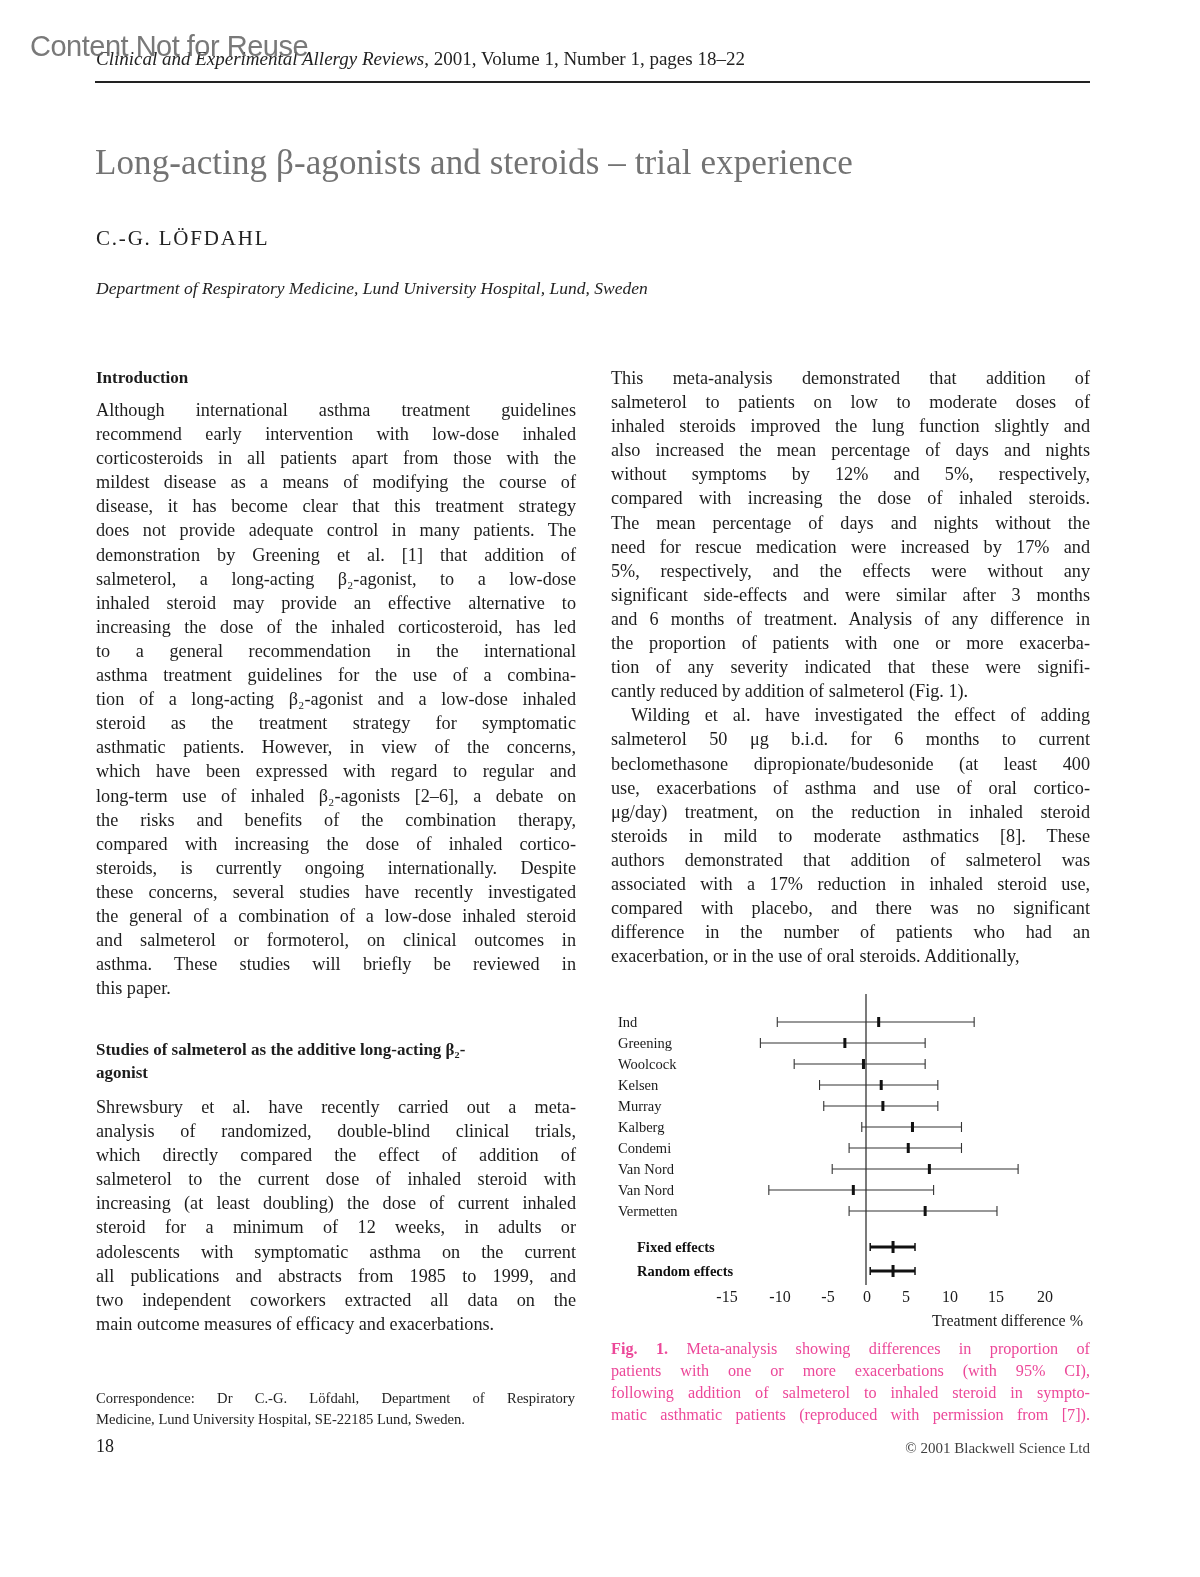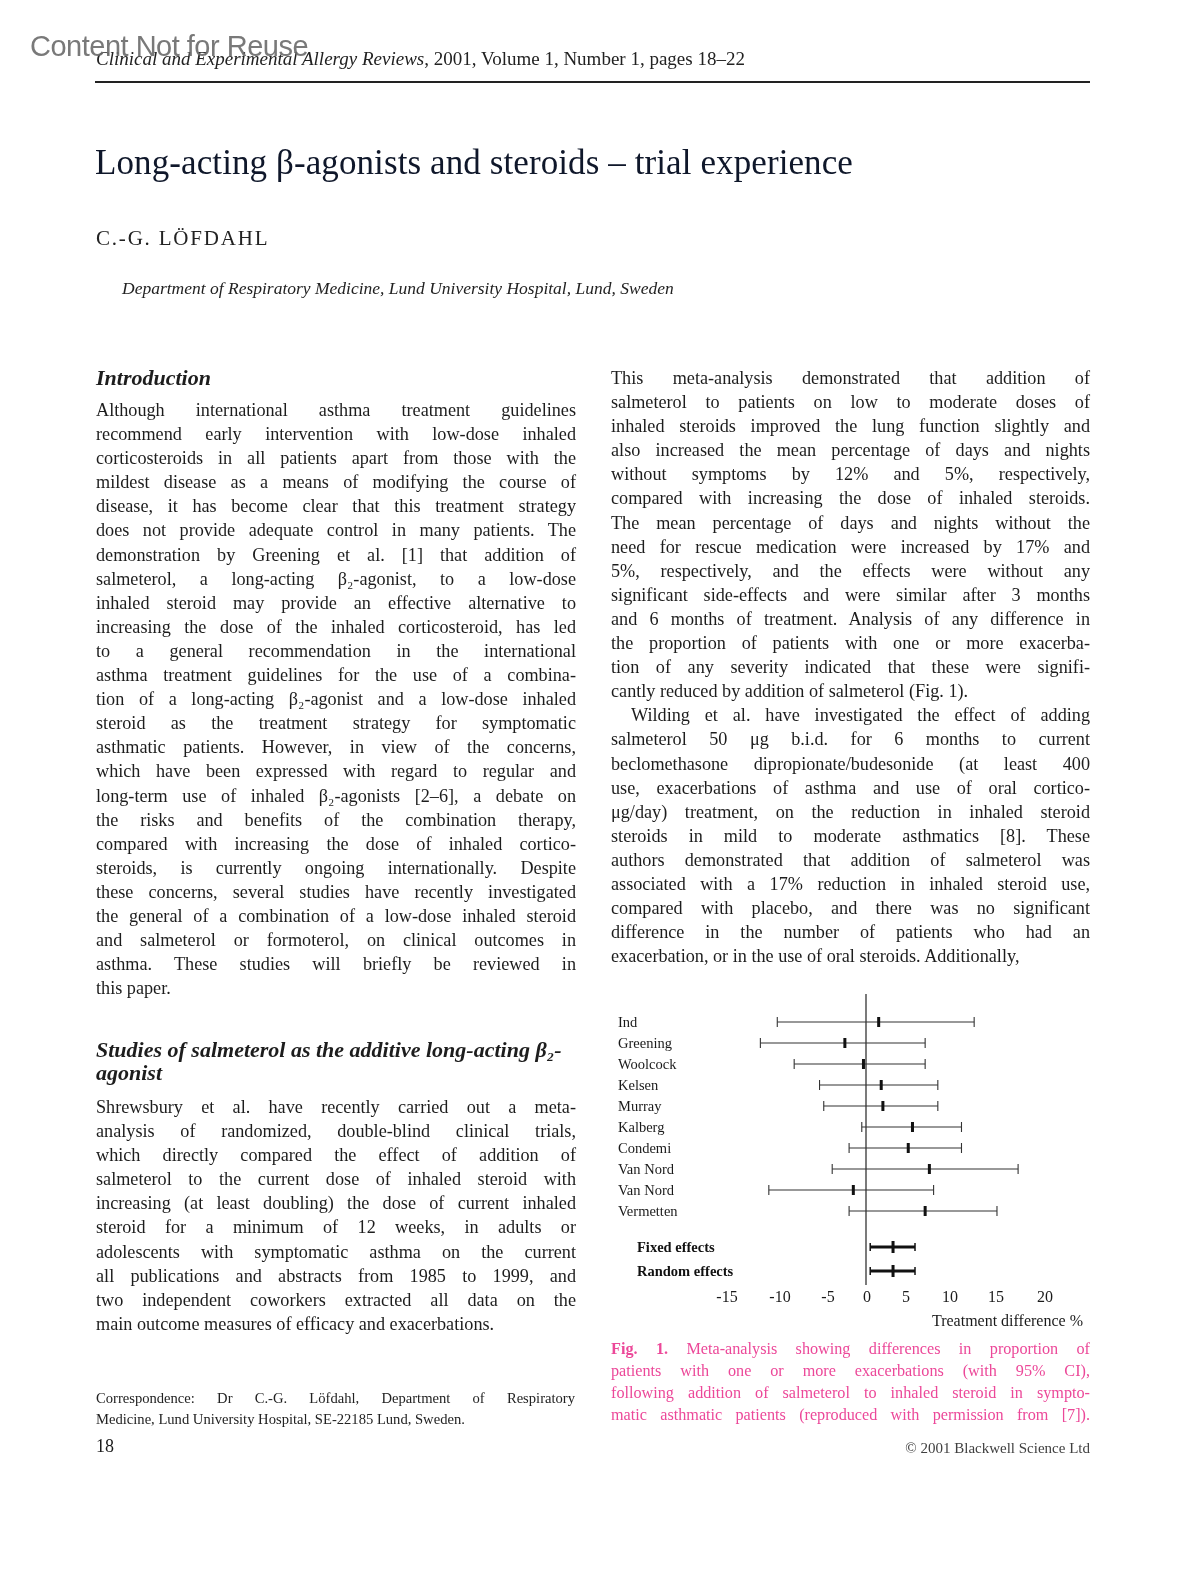--- a/index.html
+++ b/index.html
@@ -4,28 +4,28 @@
 <style>
   html,body{margin:0;padding:0;background:#fff;}
   body{width:1200px;height:1577px;position:relative;overflow:hidden;color:#1a1a1a;
        font-family:"Liberation Serif","DejaVu Serif",serif;}
   .abs{position:absolute;}
   .watermark{left:30px;top:30px;font-family:"Liberation Sans","DejaVu Sans",sans-serif;
        font-size:29px;color:#6b6b6b;letter-spacing:-0.5px;opacity:0.9;z-index:2;}
   .running-head{left:96px;top:48px;font-size:19px;color:#222;}
   .running-head i{font-style:italic;}
   .rule{left:95px;top:81px;width:995px;height:2px;background:#222;}
-  .title{left:95px;top:143px;font-size:35px;color:#0f172a;letter-spacing:0.1px;}
+  .title{left:95px;top:143px;font-size:35px;color:#737373;letter-spacing:0.1px;}
   .author{left:96px;top:226px;font-size:21px;letter-spacing:1.8px;color:#222;}
-  .affil{left:96px;top:278px;font-size:17.5px;font-style:italic;color:#222;margin-left:26px;}
+  .affil{left:96px;top:278px;font-size:17.5px;font-style:italic;color:#222;}
   .col{position:absolute;width:480px;font-size:18.2px;line-height:24.1px;color:#1d1d1d;}
   .col .ln{display:block;text-align:justify;text-align-last:justify;white-space:nowrap;height:24.1px;}
   .col .ln.last{text-align-last:left;}
   .col .ln.indent{padding-left:20px;}
-  .sec-head{font-weight:bold;font-size:22px;line-height:23px;font-style:italic;}
+  .sec-head{font-weight:bold;font-size:17px;line-height:23px;}
   .left{left:96px;}
   .right{left:611px;width:479px;}
   .fig{left:600px;top:990px;width:500px;height:345px;}
   .fig-caption{left:611px;top:1338px;width:479px;font-size:16.2px;line-height:22px;color:#ec4899;}
   .fig-caption .ln{display:block;text-align:justify;text-align-last:justify;white-space:nowrap;}
   .fig-caption .ln.last{text-align-last:justify;}
   .corr{left:96px;top:1388px;width:479px;font-size:14.6px;line-height:21px;color:#222;}
   .corr .ln{display:block;text-align:justify;text-align-last:justify;white-space:nowrap;}
   .corr .ln.last{text-align-last:left;}
   .pageno{left:96px;top:1436px;font-size:18px;}

